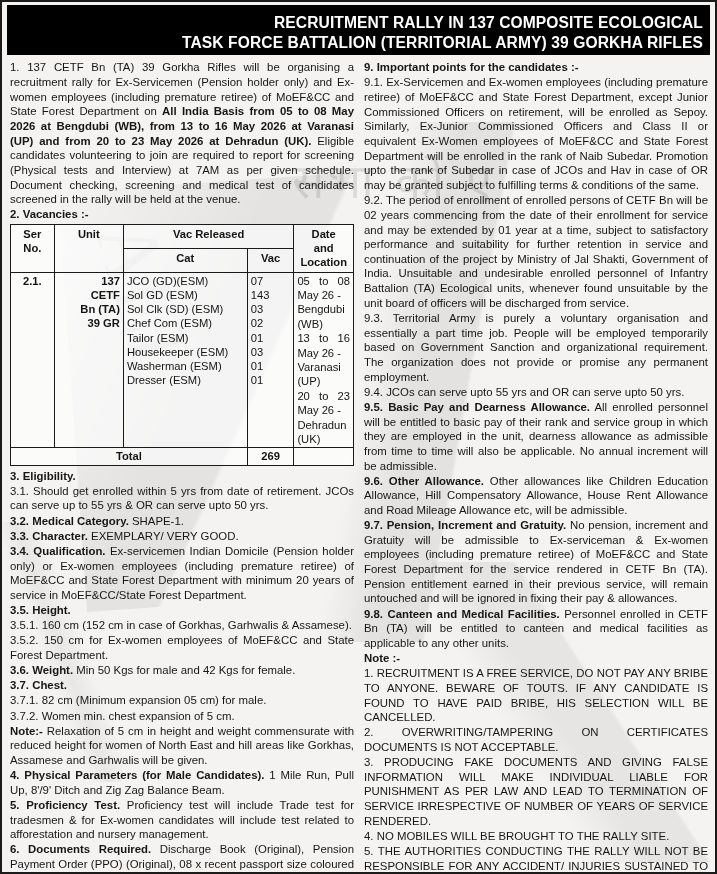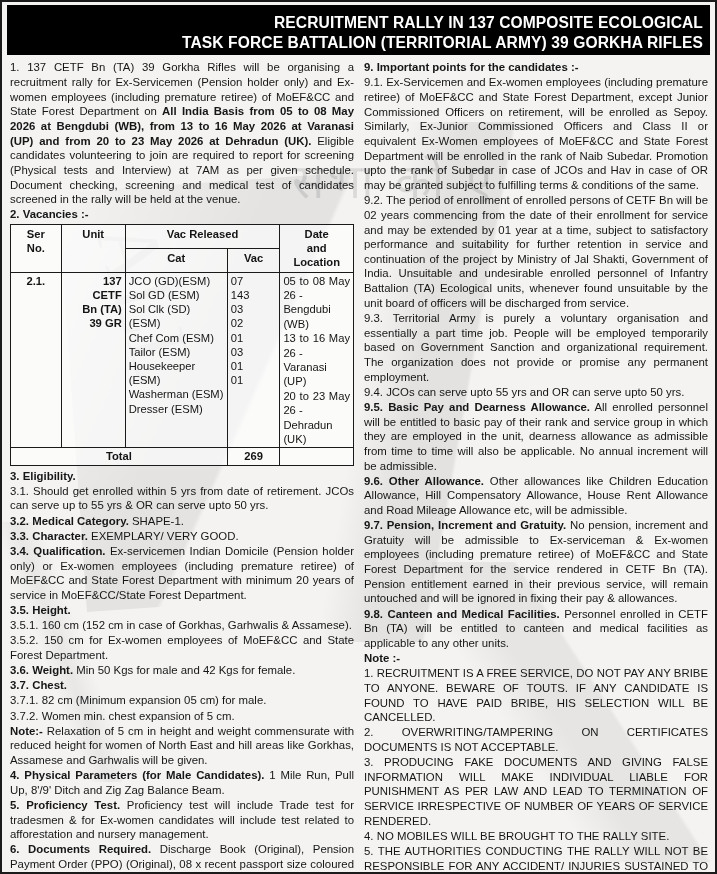--- a/index.html
+++ b/index.html
@@ -121,21 +121,21 @@
     border: 1px solid #1a1a1a;
     font-size: 11.2px;
     padding: 1px 3px;
     vertical-align: top;
     color: #141414;
     line-height: 1.27;
   }
   table.vac th {
     text-align: center;
     font-weight: bold;
-    padding: 2px 13px;
+    padding: 2px 6px;
   }
   .c-ser   { width: 31px;  text-align: center; }
   .c-unit  { width: 57px;  text-align: center; }
   .c-cat   { width: 112px; }
   .c-vac   { width: 34px;  text-align: center; margin-top: 36px; }
   .c-dl    { }
   td.ser { font-weight: bold; text-align: center; }
   td.unit { font-weight: bold; text-align: right; }
   td.nums { }
   .cell-lines > div { line-height: 1.27; }

